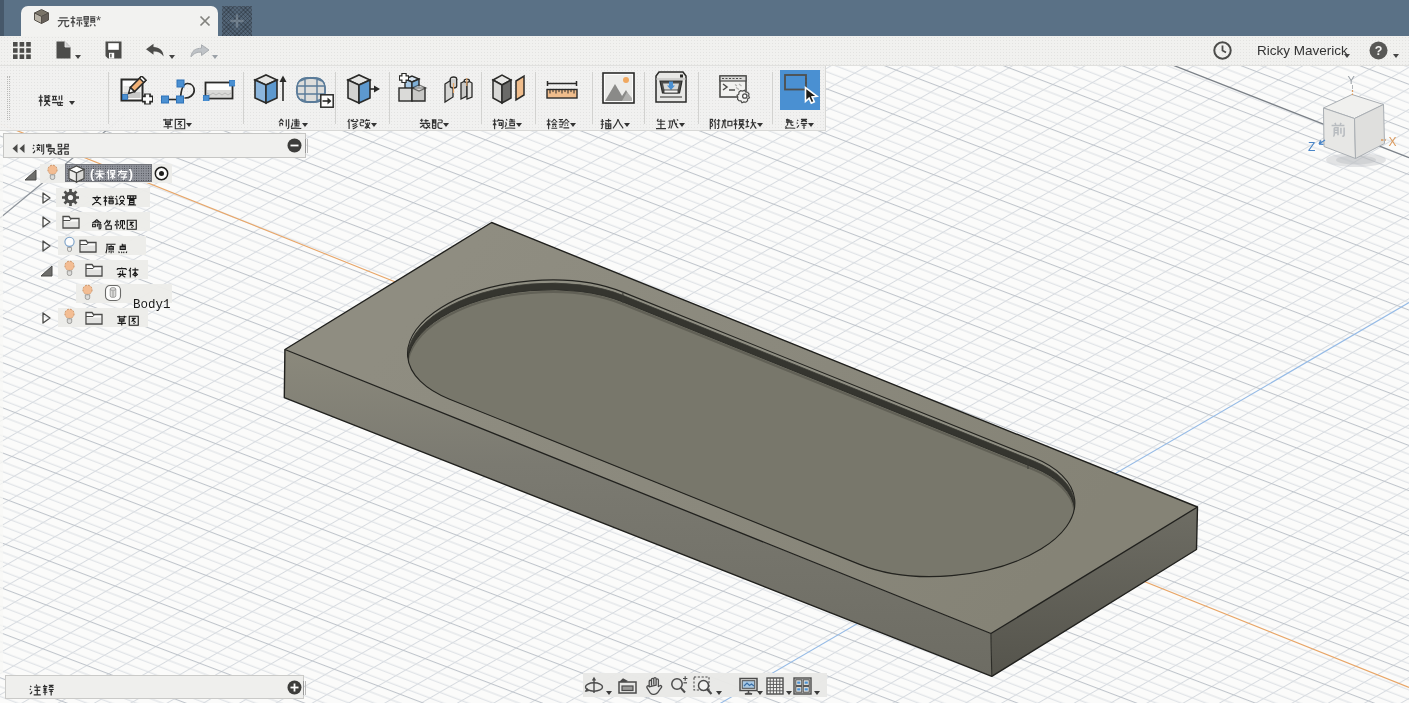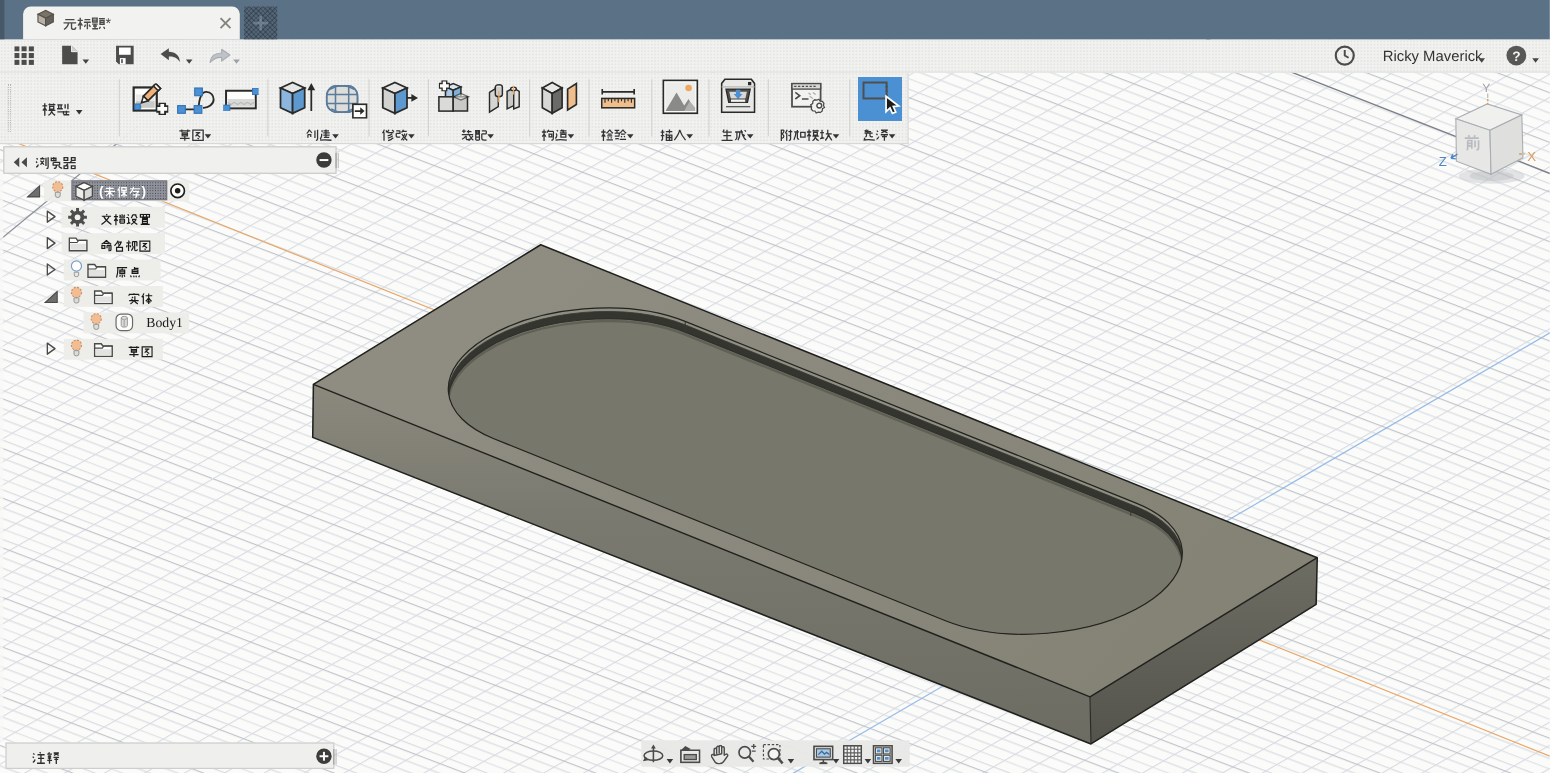--- a/index.html
+++ b/index.html
@@ -652,21 +652,21 @@
     <div style="position:absolute;left:76px;top:283.5px;width:96px;height:19px;background:rgba(236,236,233,0.96)"></div>
     <div style="position:absolute;left:81px;top:284px"><svg width="13" height="17" viewBox="0 0 13 17" style="">
         <circle cx="6.5" cy="5.8" r="4.6" fill="#f3bd93" stroke="#c98d5e" stroke-width="1" stroke-dasharray="1.8 1.3"></circle>
         <path d="M4.3,10.8 h4.4 v3 q0,1.7 -2.2,1.7 t-2.2,-1.7 Z" fill="#dcdcda" stroke="#959593" stroke-width="0.9"></path>
       </svg></div>
     <div style="position:absolute;left:104px;top:284px"><svg width="18" height="18" viewBox="0 0 18 18" style="">
         <rect x="1.5" y="1.5" width="15" height="15" rx="4.5" fill="#fdfdfc" stroke="#6a6a68" stroke-width="1.1"></rect>
         <path d="M6.2,5 a2.8,1.4 0 0 0 5.6,0 a2.8,1.4 0 0 0 -5.6,0 V12 a2.8,1.4 0 0 0 5.6,0 V5" fill="#dddddb" stroke="#9a9a98" stroke-width="0.9"></path>
         <path d="M8.2,6.3 v7 h1.6 v-7 Z" fill="#b4b4b2"></path>
       </svg></div>
-    <div class="tlab" style="left:133px;top:286px;font-family:Liberation Serif, serif;font-size:12.5px">Body1</div>
+    <div class="tlab" style="left:133px;top:298px;font-family:Liberation Mono, monospace;font-size:12.5px">Body1</div>
     <div style="position:absolute;left:58px;top:307.5px;width:90px;height:19px;background:rgba(236,236,233,0.96)"></div>
     <div style="position:absolute;left:42px;top:310px"><svg width="9" height="12" viewBox="0 0 9 12" style="">
         <polygon points="1,1 8,6 1,11" fill="none" stroke="#4a4a48" stroke-width="1.3" stroke-linejoin="round"></polygon>
       </svg></div>
     <div style="position:absolute;left:63px;top:308px"><svg width="13" height="17" viewBox="0 0 13 17" style="">
         <circle cx="6.5" cy="5.8" r="4.6" fill="#f3bd93" stroke="#c98d5e" stroke-width="1" stroke-dasharray="1.8 1.3"></circle>
         <path d="M4.3,10.8 h4.4 v3 q0,1.7 -2.2,1.7 t-2.2,-1.7 Z" fill="#dcdcda" stroke="#959593" stroke-width="0.9"></path>
       </svg></div>
     <div style="position:absolute;left:85px;top:310px"><svg width="18" height="15" viewBox="0 0 18 15" style="">
         <path d="M1,2.5 h6 l1.5,2 H17 V14 H1 Z" fill="#fdfdfc" stroke="#4a4a48" stroke-width="1.3"></path>

